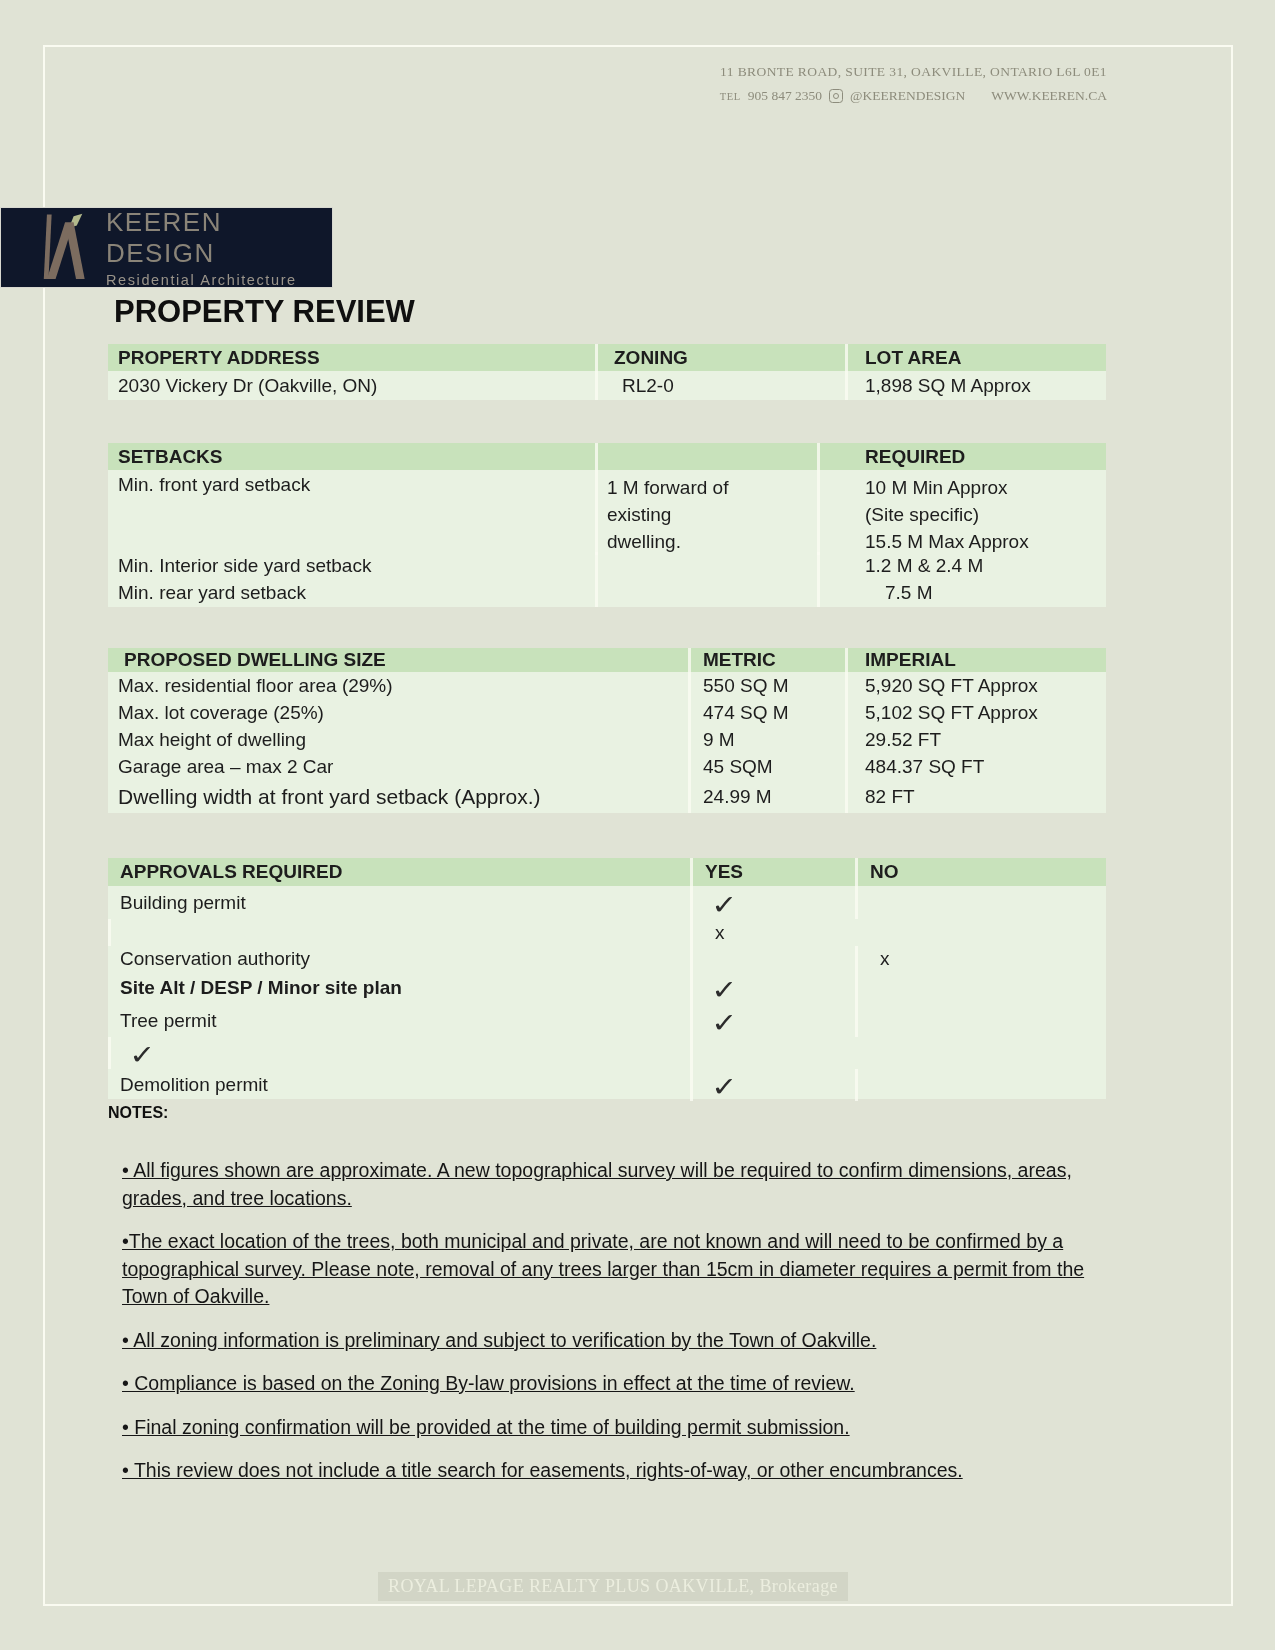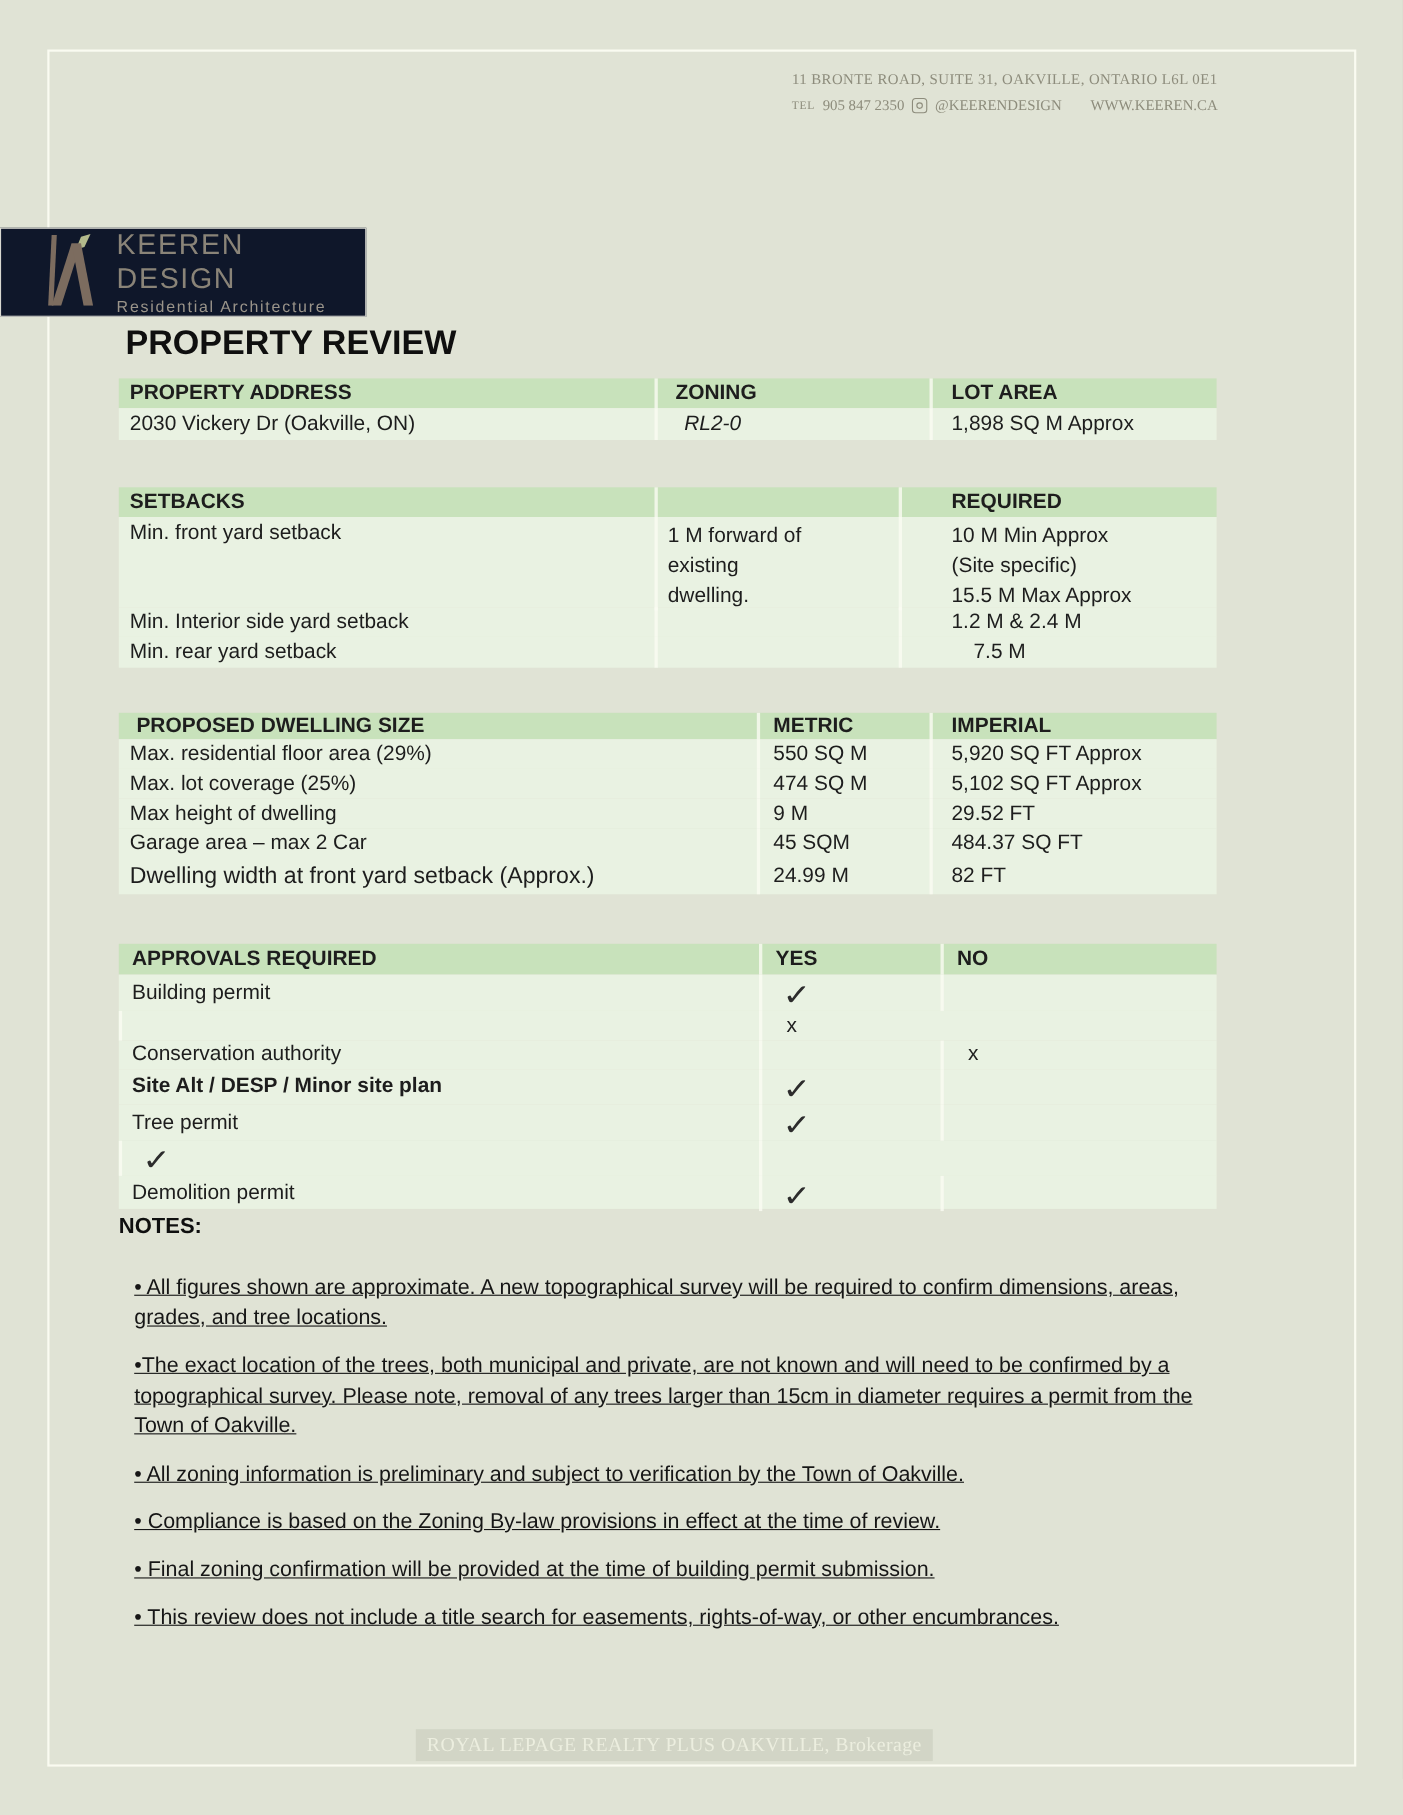--- a/index.html
+++ b/index.html
@@ -15,21 +15,21 @@
     --footer-text:#eceedf;
   }
   html,body{margin:0;padding:0;}
   body{background:#cfd3c5;}
   .page{position:relative;width:1275px;height:1650px;background:var(--page-bg);
         font-family:"Liberation Sans",sans-serif;overflow:hidden;margin:0 auto;}
   .border-frame{position:absolute;left:43px;top:45px;width:1186px;height:1557px;
         border:2px solid var(--border-white);}
 
   
-  .contact{position:absolute;top:64px;right:168px;text-align:center;
+  .contact{position:absolute;top:64px;right:168px;text-align:right;
         font-family:"Liberation Serif",serif;color:var(--header-text);}
   .contact .addr{font-size:13.5px;letter-spacing:.4px;}
   .contact .line2{margin-top:8px;font-size:13.5px;display:flex;align-items:center;
         justify-content:flex-end;gap:7px;}
   .contact .tel{font-size:10.5px;letter-spacing:.6px;}
   .ig{width:12px;height:12px;border:1.4px solid var(--header-text);border-radius:3.5px;
         display:inline-flex;align-items:center;justify-content:center;flex:0 0 auto;}
   .ig .dot{width:4.5px;height:4.5px;border:1.2px solid var(--header-text);border-radius:50%;}
   .gap{display:inline-block;width:12px;}
 
@@ -54,21 +54,21 @@
   .stack{display:block;}
   .stack span{display:block;line-height:27px;}
 
   .t1 .row{grid-template-columns:487px 250px 1fr;}
   .t1{top:344px;}
   .t1 .head{height:27px;}
   .t1 .body{height:29px;}
   .t1 .c1{padding-left:10px;}
   .t1 .c2{padding-left:16px;}
   .t1 .c3{padding-left:17px;}
-  .t1 .body .c2{padding-left:24px;font-style:italic;}
+  .t1 .body .c2{padding-left:24px;}
 
   .t2 .row{grid-template-columns:487px 222px 1fr;}
   .t2{top:443px;}
   .t2 .head{height:27px;}
   .t2 .c1{padding-left:10px;}
   .t2 .c2{padding-left:9px;}
   .t2 .c3{padding-left:45px;}
   .t2 .r-front{height:82px;}
   .t2 .r-front .cell{align-items:flex-start;padding-top:4px;}
   .t2 .r-side{height:27px;}
@@ -93,21 +93,21 @@
   .t4 .c2{padding-left:12px;}
   .t4 .c3{padding-left:12px;}
   .t4 .rh33{height:33px;} .t4 .rh27{height:27px;} .t4 .rh26{height:26px;}
   .t4 .rh32{height:32px;} .t4 .rh30{height:30px;}
   .t4 .r-bold .c1{font-weight:700;}
   .check{font-size:27px;font-weight:100;color:#2c2c2c;position:relative;top:2px;left:8px;
         transform:scaleX(1.15);}
   .xmark{font-size:19px;color:#222;padding-left:10px;}
 
   
-  .notes-heading{position:absolute;left:108px;top:1104px;font-size:20px;font-weight:700;
+  .notes-heading{position:absolute;left:108px;top:1104px;font-size:16px;font-weight:700;
         color:#0f0f0f;}
   .notes{position:absolute;left:106px;top:1141px;width:1006px;color:#161616;
         font-size:19.5px;line-height:27.5px;}
   .notes p{margin:16px;text-decoration:underline;}
 
   
   .footer-band{position:absolute;left:378px;top:1572px;width:470px;height:29px;
         background:var(--footer-band);display:flex;align-items:center;justify-content:center;
         overflow:hidden;white-space:nowrap;}
   .footer-band span{font-family:Liberation Serif, serif;font-size:18px;

